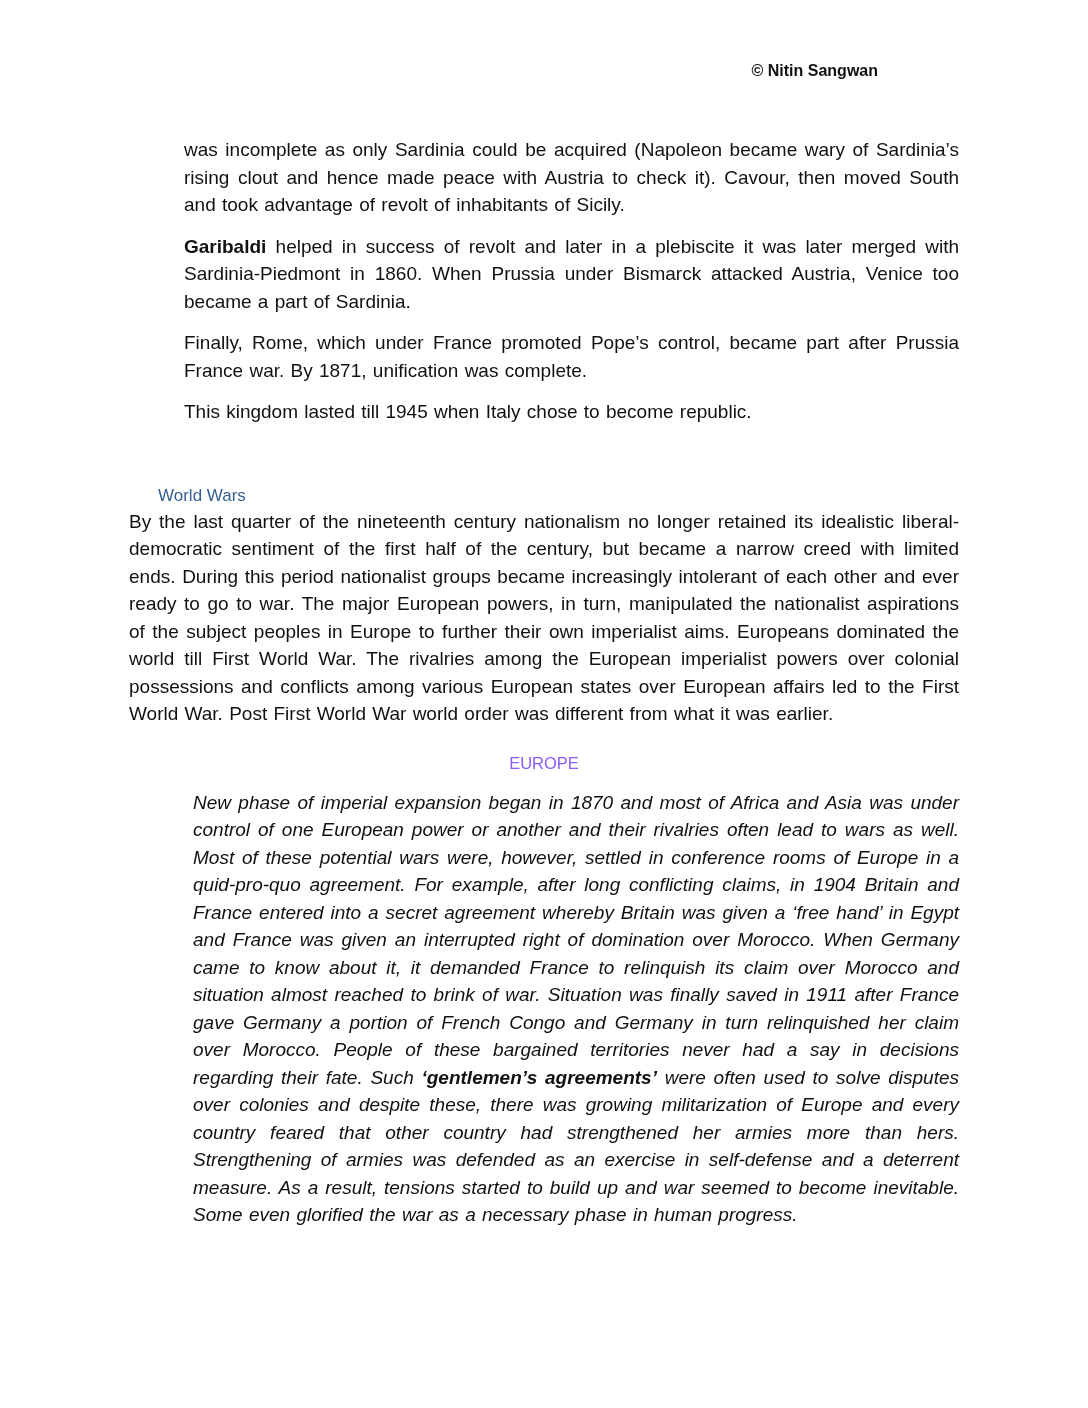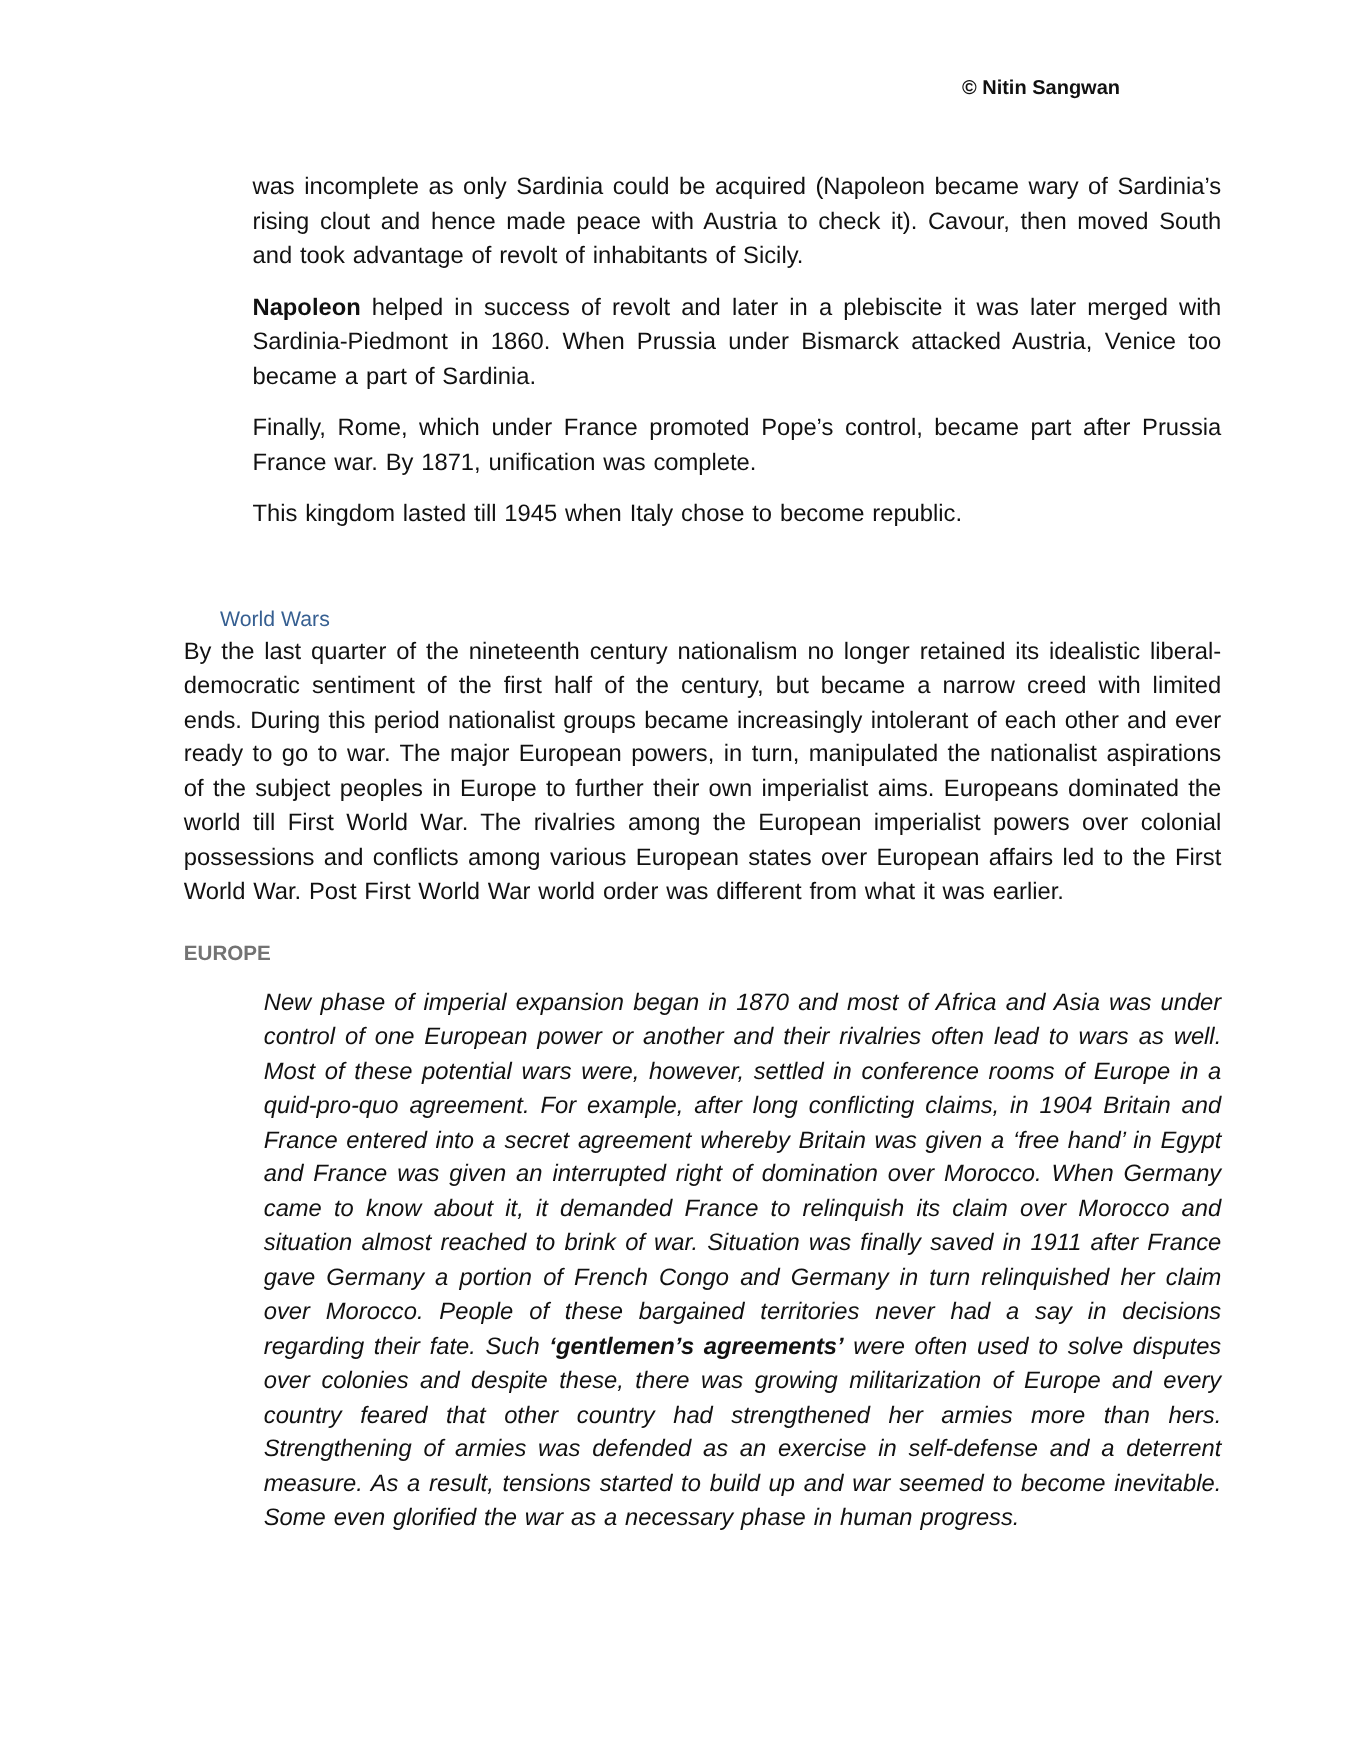--- a/index.html
+++ b/index.html
@@ -9,21 +9,20 @@
   }
   .page {
     position: relative;
     width: 1004px;
     height: 1408px;
     background: #ffffff;
     font-family: "Liberation Sans", sans-serif;
     color: #111111;
     overflow: hidden;
     box-sizing: border-box;
-    margin-left: 18px;
   }
   .header {
     position: absolute;
     top: 62px;
     right: 126px;
     font-size: 16px;
     font-weight: bold;
     color: #111111;
   }
   .content {
@@ -56,38 +55,39 @@
   .hb-main {
     margin-top: 58px;
   }
   .hb-sub {
     margin-top: 23px;
     margin-bottom: 18px;
   }
   .heading-black {
     font-size: 16.5px;
     line-height: 24px;
-    font-weight: bold;
-    color: #737373;
+    font-weight: normal;
+    color: #8b5cf6;
     margin: 23px 0 14px 0;
+    text-align: center;
   }
   .bold-seg {
     font-weight: bold;
   }
 </style>
 </head>
 <body>
 
 <div class="page">
   <div class="header">
     <span>© Nitin Sangwan</span>
   </div>
   <div class="content">
     <p class="para indent-1"><span>was incomplete as only Sardinia could be acquired (Napoleon became wary of Sardinia’s rising clout and hence made peace with Austria to check it). Cavour, then moved South and took advantage of revolt of inhabitants of Sicily.</span></p>
-    <p class="para indent-1"><span class="bold-seg">Napoleon</span><span> helped in success of revolt and later in a plebiscite it was later merged with Sardinia-Piedmont in 1860. When Prussia under Bismarck attacked Austria, Venice too became a part of Sardinia.</span></p>
+    <p class="para indent-1"><span class="bold-seg">Garibaldi</span><span> helped in success of revolt and later in a plebiscite it was later merged with Sardinia-Piedmont in 1860. When Prussia under Bismarck attacked Austria, Venice too became a part of Sardinia.</span></p>
     <p class="para indent-1"><span>Finally, Rome, which under France promoted Pope’s control, became part after Prussia France war. By 1871, unification was complete.</span></p>
     <p class="para indent-1"><span>This kingdom lasted till 1945 when Italy chose to become republic.</span></p>
     <h2 class="heading-blue hb-main">World Wars</h2>
     <p class="para"><span>By the last quarter of the nineteenth century nationalism no longer retained its idealistic liberal-democratic sentiment of the first half of the century, but became a narrow creed with limited ends. During this period nationalist groups became increasingly intolerant of each other and ever ready to go to war. The major European powers, in turn, manipulated the nationalist aspirations of the subject peoples in Europe to further their own imperialist aims. Europeans dominated the world till First World War. The rivalries among the European imperialist powers over colonial possessions and conflicts among various European states over European affairs led to the First World War. Post First World War world order was different from what it was earlier.</span></p>
     <h2 class="heading-black">EUROPE</h2>
     <p class="para indent-2"><span>New phase of imperial expansion began in 1870 and most of Africa and Asia was under control of one European power or another and their rivalries often lead to wars as well. Most of these potential wars were, however, settled in conference rooms of Europe in a quid-pro-quo agreement. For example, after long conflicting claims, in 1904 Britain and France entered into a secret agreement whereby Britain was given a ‘free hand’ in Egypt and France was given an interrupted right of domination over Morocco. When Germany came to know about it, it demanded France to relinquish its claim over Morocco and situation almost reached to brink of war. Situation was finally saved in 1911 after France gave Germany a portion of French Congo and Germany in turn relinquished her claim over Morocco. People of these bargained territories never had a say in decisions regarding their fate. Such </span><span class="bold-seg">‘gentlemen’s agreements’</span><span> were often used to solve disputes over colonies and despite these, there was growing militarization of Europe and every country feared that other country had strengthened her armies more than hers. Strengthening of armies was defended as an exercise in self-defense and a deterrent measure. As a result, tensions started to build up and war seemed to become inevitable. Some even glorified the war as a necessary phase in human progress.</span></p>
   </div>
 </div>
 
 </body></html>

